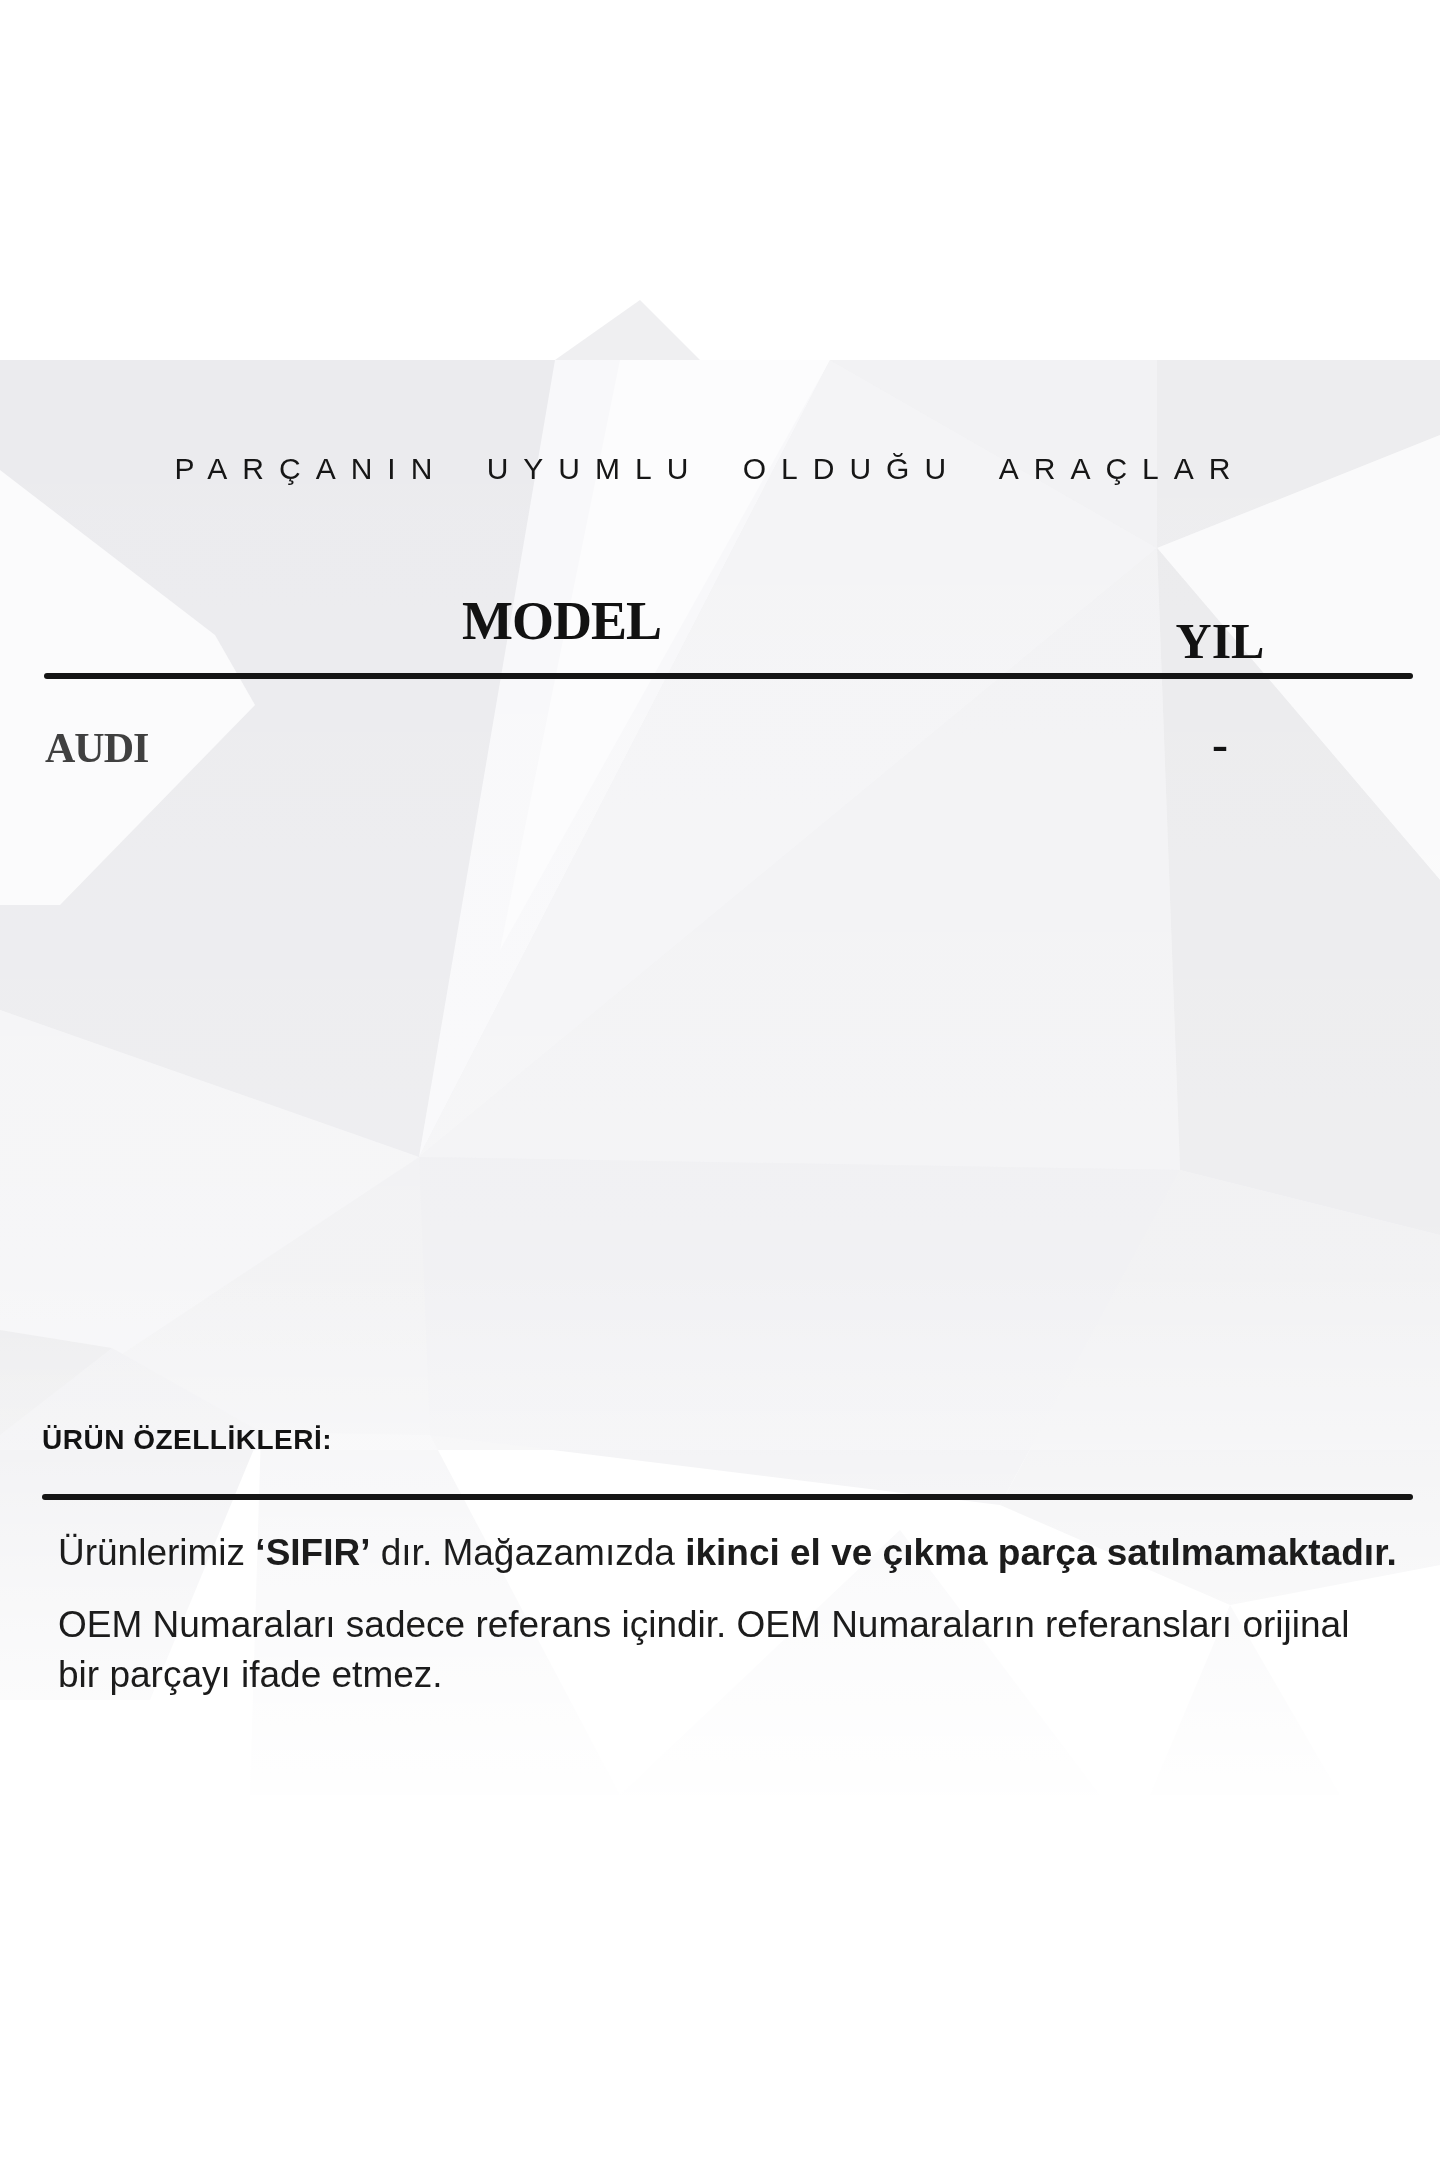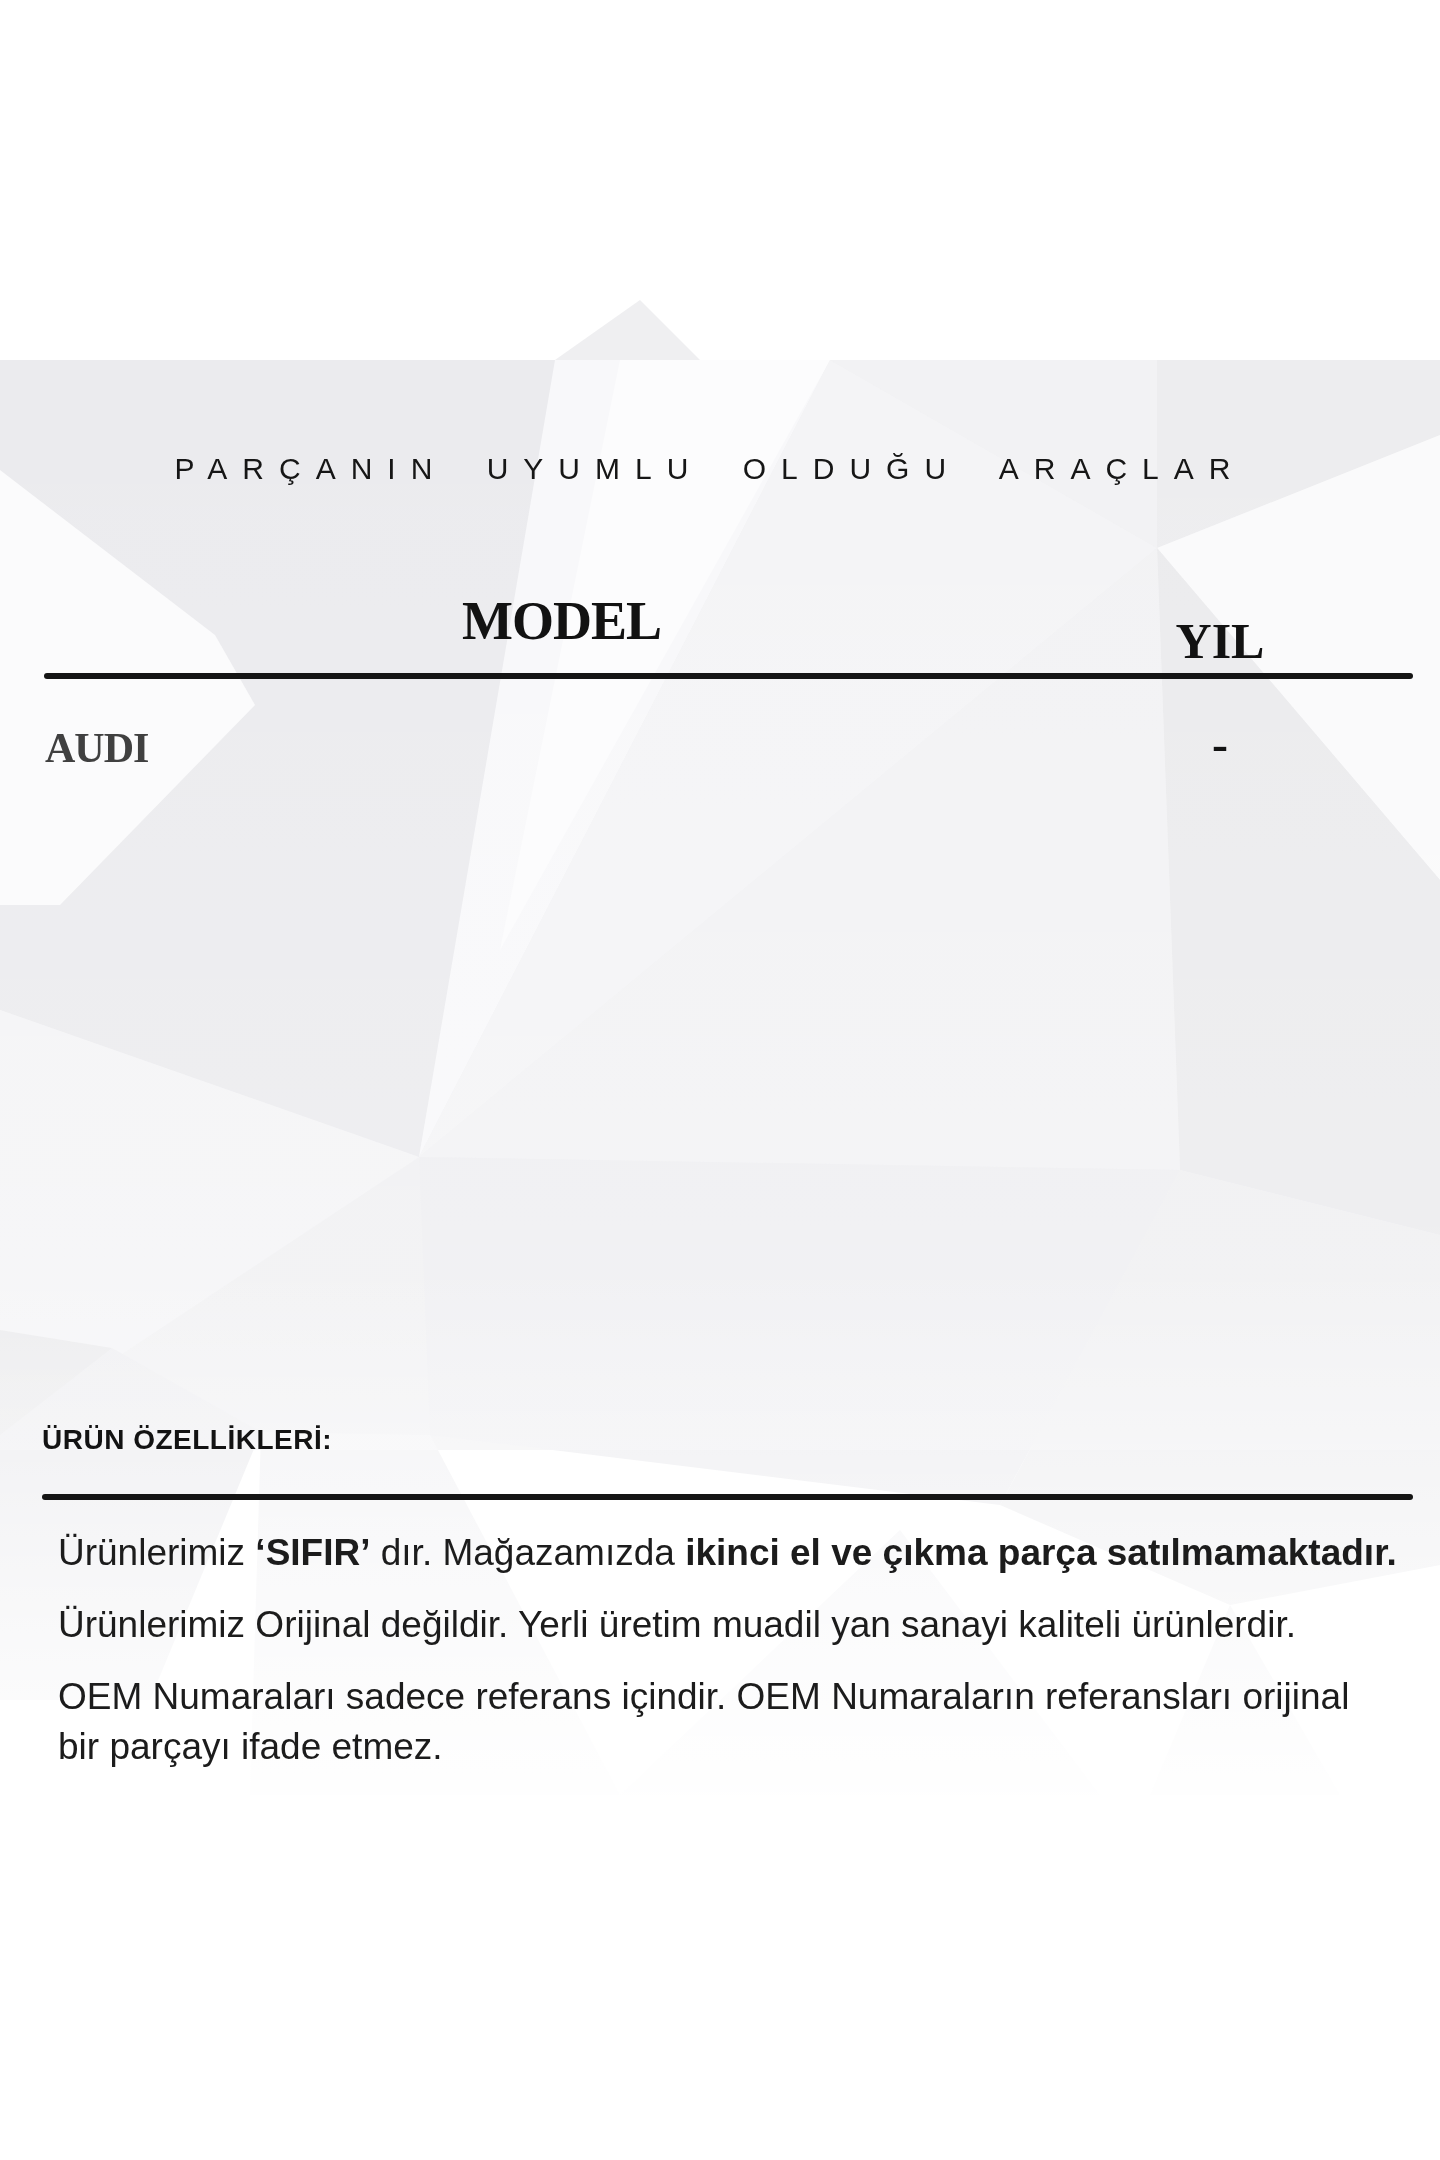--- a/index.html
+++ b/index.html
@@ -143,19 +143,16 @@
 <div class="layer row-model"></div>
 <div class="layer row-year">-</div>
 
 <div class="layer features-heading">ÜRÜN ÖZELLİKLERİ:</div>
 <div class="layer rule rule-features"></div>
 <div class="layer features-paragraphs" id="features-paragraphs">
     <div class="para">
       <div class="pline"><span class="">Ürünlerimiz </span><span class="b">‘SIFIR’</span><span class=""> dır. Mağazamızda </span><span class="b">ikinci el ve çıkma parça satılmamaktadır.</span></div>
     </div>
     <div class="para">
-      <div class="pline"><span class="">Ürünlerimiz Orijinal değildir. Yerli üretim muadil yan sanayi kaliteli ürünlerdir.</span></div>
-    </div>
-    <div class="para">
       <div class="pline"><span class="">OEM Numaraları sadece referans içindir. OEM Numaraların referansları orijinal</span></div>
       <div class="pline"><span class="">bir parçayı ifade etmez.</span></div>
     </div>
   </div>
 
 </body></html>

